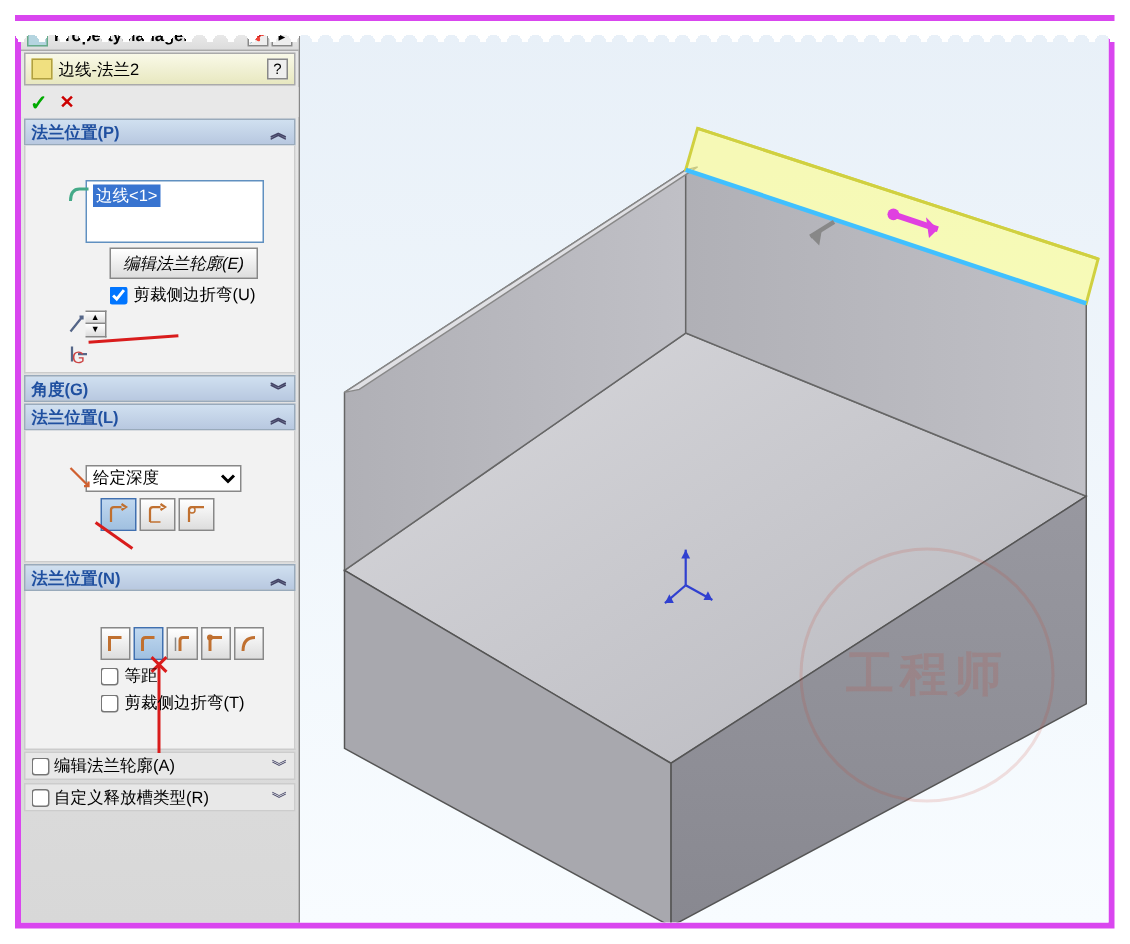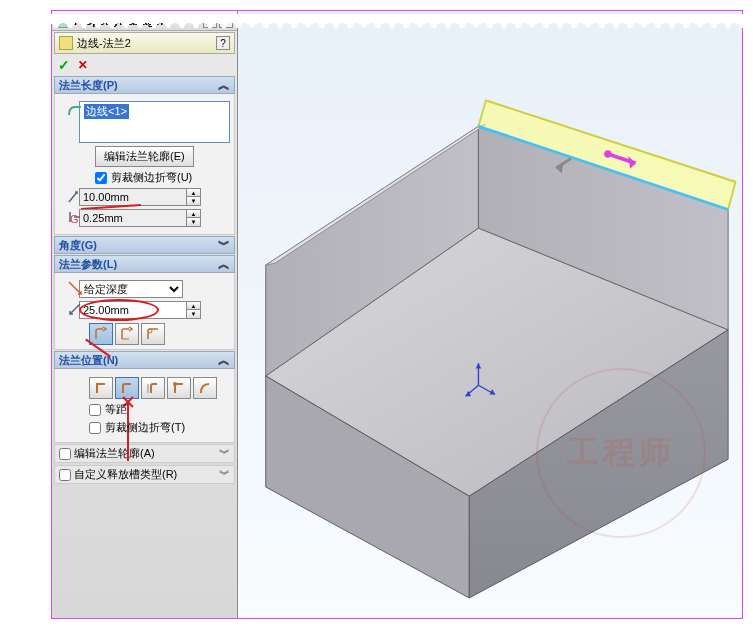--- a/index.html
+++ b/index.html
@@ -2,45 +2,45 @@
 <html><head>
 <meta charset="utf-8">
 <style>
 * { box-sizing: border-box; margin: 0; padding: 0; font-family: "Microsoft YaHei", Arial, sans-serif; font-size: 11px; }
 body { background: #fff; width: 753px; height: 629px; position: relative; overflow: hidden; }
 .stamp-top, .stamp-bottom { left: 0; right: 0; height: 14px; background-image: radial-gradient(circle at 7px 0, transparent 5px, #fff 5px); background-size: 14px 14px; }
 .stamp-top { top: 0; } .stamp-bottom { bottom: 0; transform: scaleY(-1); }
 .stamp-left, .stamp-right { top: 0; bottom: 0; width: 14px; background-image: radial-gradient(circle at 0 7px, transparent 5px, #fff 5px); background-size: 14px 14px; }
 .stamp-left { left: 0; } .stamp-right { right: 0; transform: scaleX(-1); }
 
-.frame { position: absolute; inset: 10px; border: 1px solid #d946ef; background: #fff; display: flex; margin-left: 41px; }
+.frame { position: absolute; inset: 10px; border: 4px solid #d946ef; background: #fff; display: flex; }
 
 
 .panel { width: 186px; background: linear-gradient(#e8e8e8, #d8d8d8); border-right: 1px solid #888; display: flex; flex-direction: column; }
 .pm-header { height: 20px; background: linear-gradient(#f5f5f5, #dcdcdc); border-bottom: 1px solid #aaa; display: flex; align-items: center; padding: 0 4px; }
 .pm-icon { width: 14px; height: 14px; background: #b5d5e0; border: 1px solid #6a8; margin-right: 4px; }
 .pm-title { flex: 1; font-weight: bold; }
 .pm-pin { width: 14px; height: 14px; border: 1px solid #888; background: #eee; margin-left: 2px; display: flex; align-items: center; justify-content: center; font-size: 9px; }
 
 .feat-bar { height: 22px; background: linear-gradient(#f9f9e8, #e8e8c0); border: 1px solid #aaa; margin: 1px 2px; display: flex; align-items: center; padding: 0 4px; }
 .feat-icon { width: 14px; height: 14px; background: #f0e080; border: 1px solid #b0a040; margin-right: 4px; }
 .feat-help { width: 14px; height: 14px; border: 1px solid #888; background: #eee; display: flex; align-items: center; justify-content: center; font-size: 10px; }
 
 .ok-cancel { height: 20px; background: #e8e8e8; padding: 2px 6px; display: flex; align-items: center; gap: 8px; }
 .ok { color: #0a0; font-size: 14px; font-weight: bold; }
 .cancel { color: #c00; font-size: 12px; font-weight: bold; }
 
 .section-head { height: 18px; background: linear-gradient(#d0e0f0, #b8c8e0); border: 1px solid #9ab; margin: 1px 2px 0 2px; padding: 0 4px; display: flex; align-items: center; font-weight: bold; color: #2050a0; }
 .section-head .chev { margin-left: auto; font-size: 12px; color: #446; }
-.section-body { background: #f2f2f2; border: 1px solid #ccc; border-top: none; margin: 0 2px; padding: 4px; }
+.section-body { background: #f2f2f2; border: 1px solid #ccc; border-top: none; margin: 0 2px; padding: 20px; }
 
 .edge-list { background: #fff; border: 1px solid #6090c0; height: 42px; margin-left: 20px; padding: 2px 4px; }
 .side-icon { position: absolute; left: 8px; width: 16px; height: 16px; }
 .row { position: relative; margin: 3px 0; }
-.btn { display: inline-block; border: 1px solid #888; background: linear-gradient(#fff, #ddd); padding: 2px 8px; margin-left: 36px; }
+.btn { display: inline-block; border: 1px solid #888; background: linear-gradient(#fff, #ddd); padding: 2px 8px; margin-left: 36px; font-style: italic; }
 .chk { display: flex; align-items: center; margin-left: 36px; gap: 4px; }
 .chk input { width: 12px; height: 12px; }
 
 .spin { display: flex; margin-left: 20px; }
 .spin input { width: 108px; height: 18px; border: 1px solid #888; padding: 0 3px; background: #fff; }
 .spin .spinbtns { width: 14px; display: flex; flex-direction: column; border: 1px solid #888; border-left: none; }
 .spin .spinbtns div { height: 8px; background: linear-gradient(#fff, #ddd); font-size: 6px; text-align: center; line-height: 8px; }
 .spin .spinbtns div:first-child { border-bottom: 1px solid #888; }
 .dd { display: flex; margin-left: 20px; }
 .dd select { width: 104px; height: 18px; border: 1px solid #888; background: #fff; }
@@ -79,21 +79,21 @@
       <div style="flex:1">边线-法兰2</div>
       <div class="feat-help">?</div>
     </div>
 
     <div class="ok-cancel">
       <span class="ok">✓</span>
       <span class="cancel">✕</span>
     </div>
 
     <div class="section-head">
-      <span>法兰长度(P)</span>
+      <span>法兰位置(P)</span>
       <span class="chev">︽</span>
     </div>
     <div class="section-body">
       <div class="row">
         <svg class="side-icon" viewBox="0 0 16 16">
             <path d="M2 14 Q2 6 8 6 L14 6" fill="none" stroke="#4a8" stroke-width="2"></path>
           </svg>
         <div class="edge-list">
           <div style="background:#3874d0;color:#fff;padding:0 2px;display:inline-block">边线&lt;1&gt;</div>
         </div>
@@ -101,73 +101,52 @@
       <div class="row"><span class="btn">编辑法兰轮廓(E)</span></div>
       <div class="row chk">
         <input type="checkbox" checked="" style="">
         <span>剪裁侧边折弯(U)</span>
       </div>
       <div class="row">
         <svg class="side-icon" viewBox="0 0 16 16">
             <path d="M2 14 L10 4 M8 4 L10 4 L10 6" fill="none" stroke="#568" stroke-width="1.5"></path>
           </svg>
         <div class="spin">
-          <input style="background: rgb(238, 238, 238);" value="10.00mm">
           <div class="spinbtns">
               <div>▲</div>
               <div>▼</div>
             </div>
         </div>
         <div class="red-line" style="left:22px;top:18px;width:60px;height:2px;transform:rotate(-4deg)"></div>
       </div>
       <div class="row">
         <svg class="side-icon" viewBox="0 0 16 16">
             <path d="M3 3 L3 13 M7 8 L13 8" fill="none" stroke="#568" stroke-width="1.5"></path>
             <text x="3" y="14" font-size="7" fill="#c44">G</text>
           </svg>
-        <div class="spin">
-          <input style="background: rgb(238, 238, 238);" value="0.25mm">
-          <div class="spinbtns">
-              <div>▲</div>
-              <div>▼</div>
-            </div>
-        </div>
       </div>
     </div>
 
     <div class="section-head">
       <span>角度(G)</span>
       <span class="chev">︾</span>
     </div>
 
     <div class="section-head">
-      <span>法兰参数(L)</span>
+      <span>法兰位置(L)</span>
       <span class="chev">︽</span>
     </div>
     <div class="section-body">
       <div class="row">
         <svg class="side-icon" viewBox="0 0 16 16">
             <path d="M2 2 L14 14 M11 14 L14 14 L14 11" fill="none" stroke="#d06030" stroke-width="1.5"></path>
           </svg>
         <div class="dd">
             <select><option>给定深度</option></select>
           </div>
-      </div>
-      <div class="row">
-        <svg class="side-icon" viewBox="0 0 16 16">
-            <path d="M3 13 L13 3 M3 10 L3 13 L6 13" fill="none" stroke="#568" stroke-width="1.5"></path>
-          </svg>
-        <div class="spin">
-          <input value="25.00mm" style="">
-          <div class="spinbtns">
-              <div>▲</div>
-              <div>▼</div>
-            </div>
-        </div>
-        <div class="red-mark" style="left:20px;top:-2px;width:80px;height:22px"></div>
       </div>
       <div class="icongrp" style="position:relative">
         <div class="iconbtn sel">
             <svg viewBox="0 0 16 16">
               <path d="M3 13 L3 5 Q3 3 5 3 L10 3 M10 1 L13 3 L10 5" fill="none" stroke="#c07030" stroke-width="1.5"></path>
             </svg>
           </div>
         <div class="iconbtn">
             <svg viewBox="0 0 16 16">
               <path d="M3 13 L3 5 Q3 3 5 3 L10 3 M10 1 L13 3 L10 5" fill="none" stroke="#c07030" stroke-width="1.5"></path>

